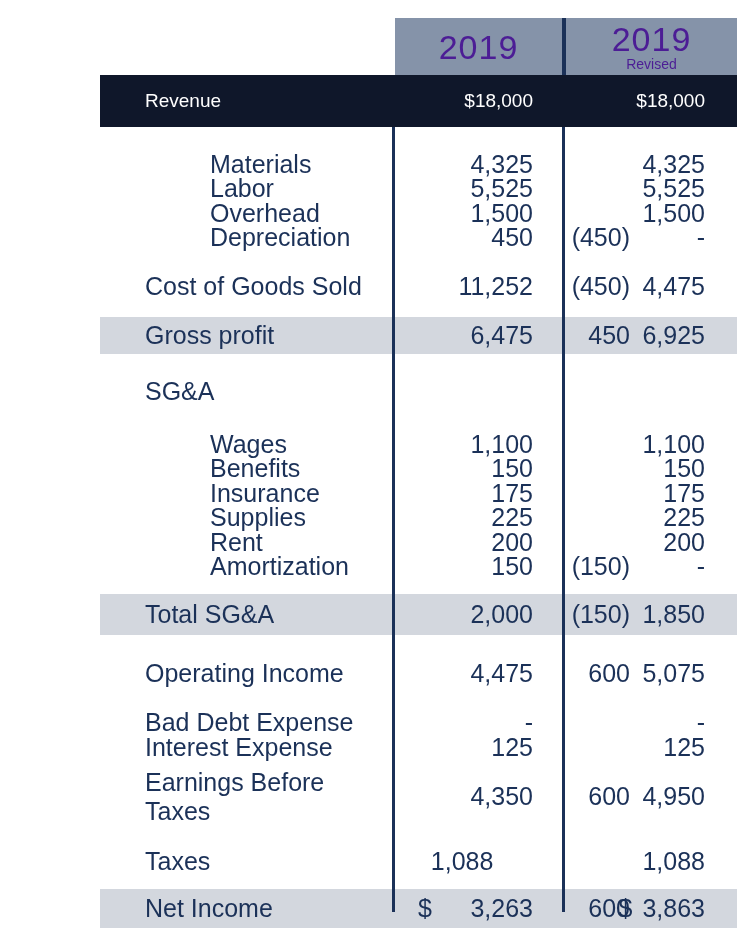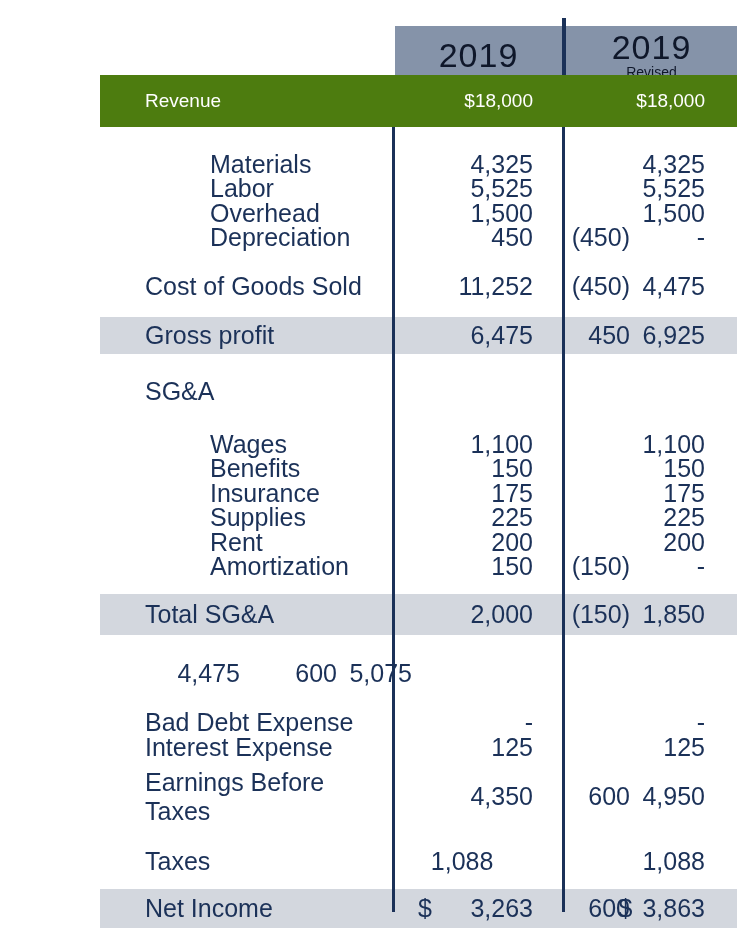--- a/index.html
+++ b/index.html
@@ -2,21 +2,21 @@
 <html><head>
 <meta charset="utf-8">
 <style>
   html,body{margin:0;padding:0;background:#ffffff;}
   .page{
     position:relative;width:750px;height:929px;background:#ffffff;overflow:hidden;
     font-family:"Liberation Sans", sans-serif;color:#1b3158;
   }
   
   .hdr-box{
-    position:absolute;top:26px;height:57px;background:#8593a9;color:#0f172a;
+    position:absolute;top:18px;height:57px;background:#8593a9;color:#4c1d95;
     display:flex;flex-direction:column;align-items:center;justify-content:center;line-height:1;
   }
   .hdr1{left:395px;width:167px;}
   .hdr2{left:566px;width:171px;}
   .hdr-year{font-size:34px;font-weight:400;letter-spacing:1px;}
   .hdr-sub{font-size:14px;margin-top:1px;}
   .hdr-divider{position:absolute;left:562px;top:18px;width:4px;height:57px;background:#1b3158;}
   
   .vline{position:absolute;top:127px;width:3px;height:785px;background:#1b3158;}
   .vline1{left:392px;}
@@ -27,21 +27,21 @@
     display:flex;align-items:center;height:24.5px;font-size:25px;flex:none;
   }
   .cell-label{width:293px;padding-left:45px;box-sizing:border-box;}
   .cell-label.indent{padding-left:110px;}
   .cell-val1{width:172px;box-sizing:border-box;padding-right:32px;text-align:right;display:flex;justify-content:flex-end;align-items:center;}
   .cell-adj{width:65px;box-sizing:border-box;text-align:right;display:flex;justify-content:flex-end;align-items:flex-end;}
   .cell-val2{width:107px;box-sizing:border-box;padding-right:32px;text-align:right;display:flex;justify-content:flex-end;align-items:center;}
   .cell-val1 .val,.cell-adj .val,.cell-val2 .val{margin-left:auto;}
   .cur1{margin-right:auto;padding-left:25px;}
   .cur2{margin-right:10px;}
-  .row.navy{background:#4d7c0f;color:#ffffff;height:52px;font-size:19px;}
+  .row.navy{background:#0f172a;color:#ffffff;height:52px;font-size:19px;}
   .row.gray{background:#d3d7de;}
   .row.navy .cell-label{padding-left:45px;}
 </style>
 </head>
 <body>
 
 <div class="page">
 
   <div class="hdr-box hdr1">
     <div class="hdr-year">2019</div>
@@ -229,20 +229,21 @@
           <span class="val">2,000</span>
         </div>
         <div class="cell-adj">
           <span class="val">(150)</span>
         </div>
         <div class="cell-val2">
           <span class="val">1,850</span>
         </div>
       </div>
       <div class="row plain" style="margin-top: 26px;">
+        <div class="cell-label">Operating Income</div>
         <div class="cell-val1">
           <span class="val">4,475</span>
         </div>
         <div class="cell-adj">
           <span class="val">600</span>
         </div>
         <div class="cell-val2">
           <span class="val">5,075</span>
         </div>
       </div>

